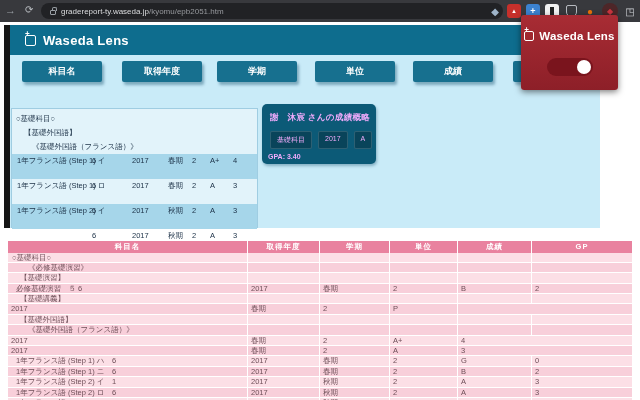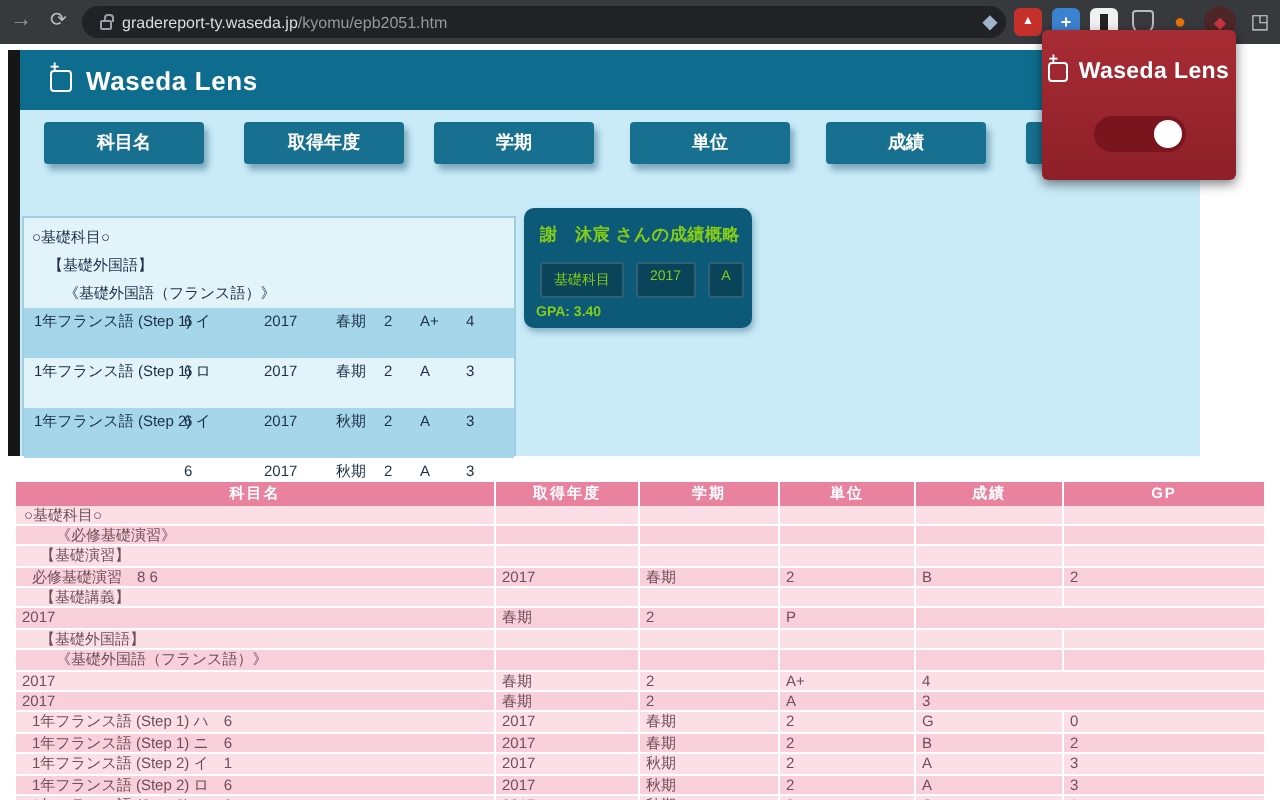--- a/index.html
+++ b/index.html
@@ -50,21 +50,21 @@
   .phead { font-size:7.5px; line-height:14px; }
   .phead.ind0 { padding-left:4px; } .phead.ind1 { padding-left:12px; } .phead.ind2 { padding-left:20px; }
   .phead:first-child { padding-top:3px; }
   .prow { position:relative; height:25px; font-size:7.5px; line-height:14.3px;text-align:center; }
   .prows .prow:nth-child(odd) { background:#a6d6ea; }
   .prow span { position:absolute; top:0; }
   .p-name{left:5px;} .p-num{left:80px;} .p-year{left:120px;} .p-term{left:156px;}
   .p-units{left:180px;} .p-grade{left:198px;} .p-gp{left:221px;}
 
   .gpa-box { position:absolute; left:252px; top:79px; width:114px; height:60px; background:#0c5a77;
-             border-radius:5px; color:#84cc16; box-shadow:1px 2px 3px rgba(10,70,100,.35); }
+             border-radius:5px; color:#f0abfc; box-shadow:1px 2px 3px rgba(10,70,100,.35); }
   .gpa-title { font-size:8.5px; font-weight:bold; padding:8px 0 0 8px; letter-spacing:.3px; }
   .chips { display:flex; gap:6px; margin:7px 0 0 8px; }
   .chip { background:rgba(0,0,0,.24); border:1px solid rgba(255,255,255,.15); border-radius:2px;
           font-size:7px; padding:3px 6px; }
   .gpa-value { position:absolute; left:6px; bottom:4px; font-size:7px; font-weight:bold; }
 
   
   .pink-table { position:absolute; left:8px; top:241px; width:624px; }
   .trow { display:grid; grid-template-columns:240px 72px 70px 68px 74px 100px; }
   .trow > div { border-right:1px solid #fff; overflow:hidden; white-space:nowrap; }
@@ -222,21 +222,21 @@
         </div>
         <div class="trow">
           <div class="tname ind1">【基礎演習】</div>
           <div></div>
           <div></div>
           <div></div>
           <div></div>
           <div></div>
         </div>
         <div class="trow">
-          <div class="tname indc">必修基礎演習　8 6</div>
+          <div class="tname indc">必修基礎演習　５ 6</div>
           <div>2017</div>
           <div>春期</div>
           <div>2</div>
           <div>B</div>
           <div>2</div>
         </div>
         <div class="trow">
           <div class="tname ind1">【基礎講義】</div>
           <div></div>
           <div></div>

